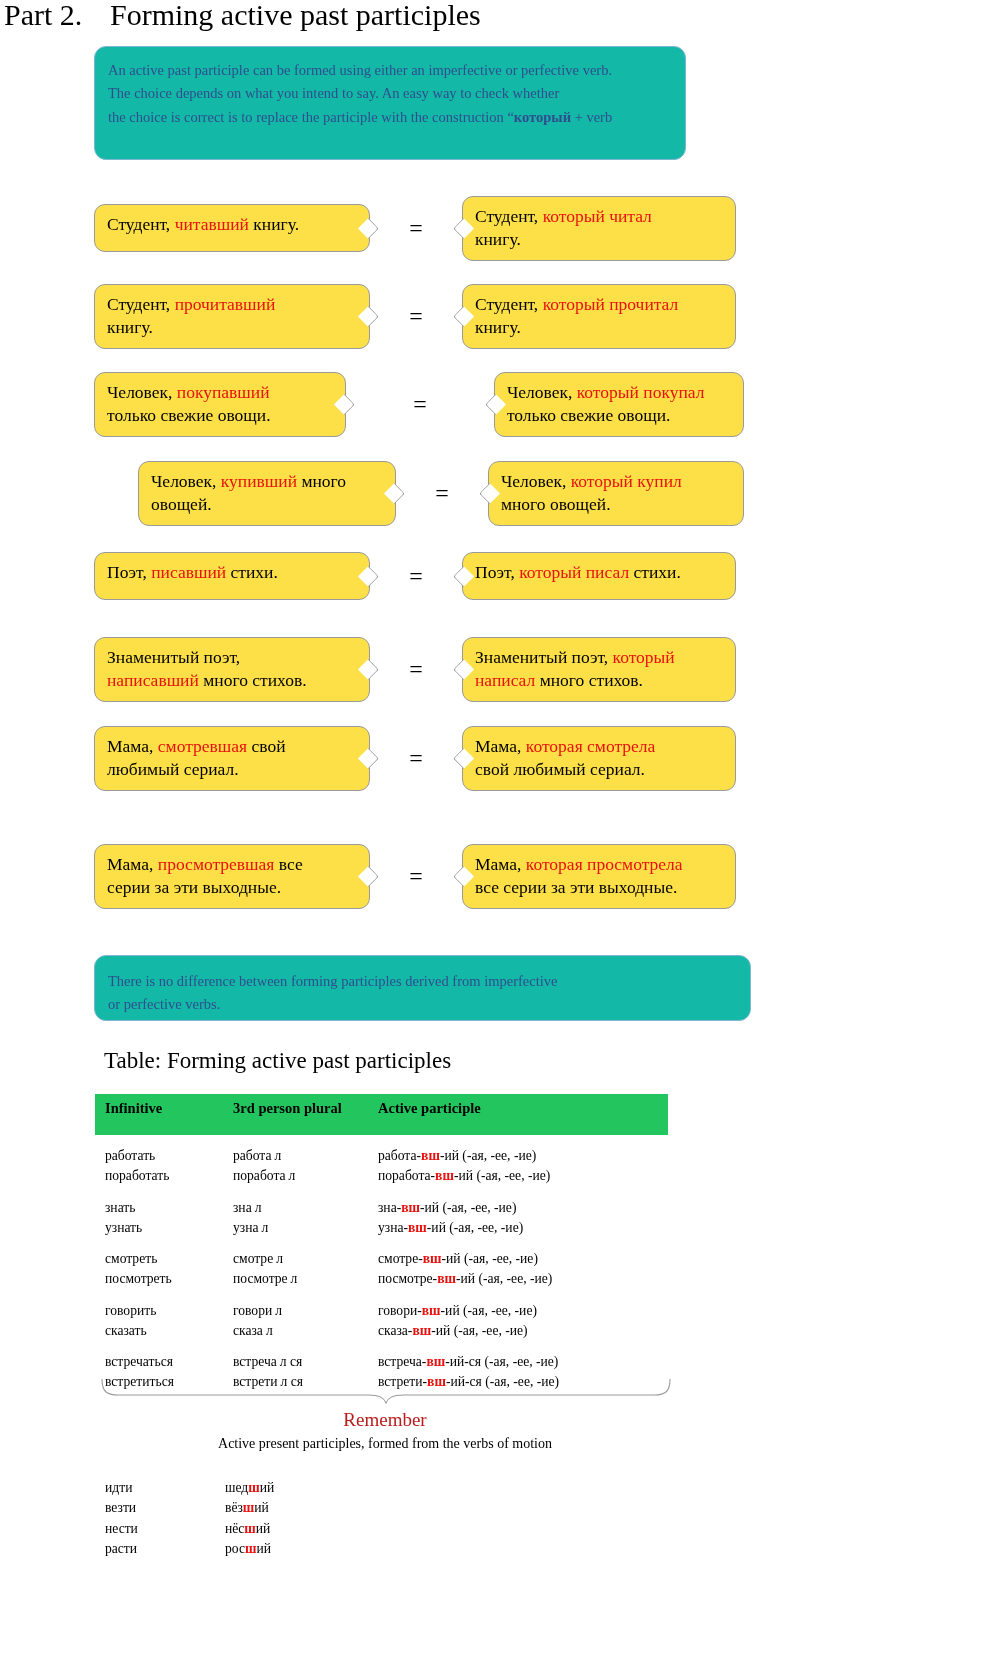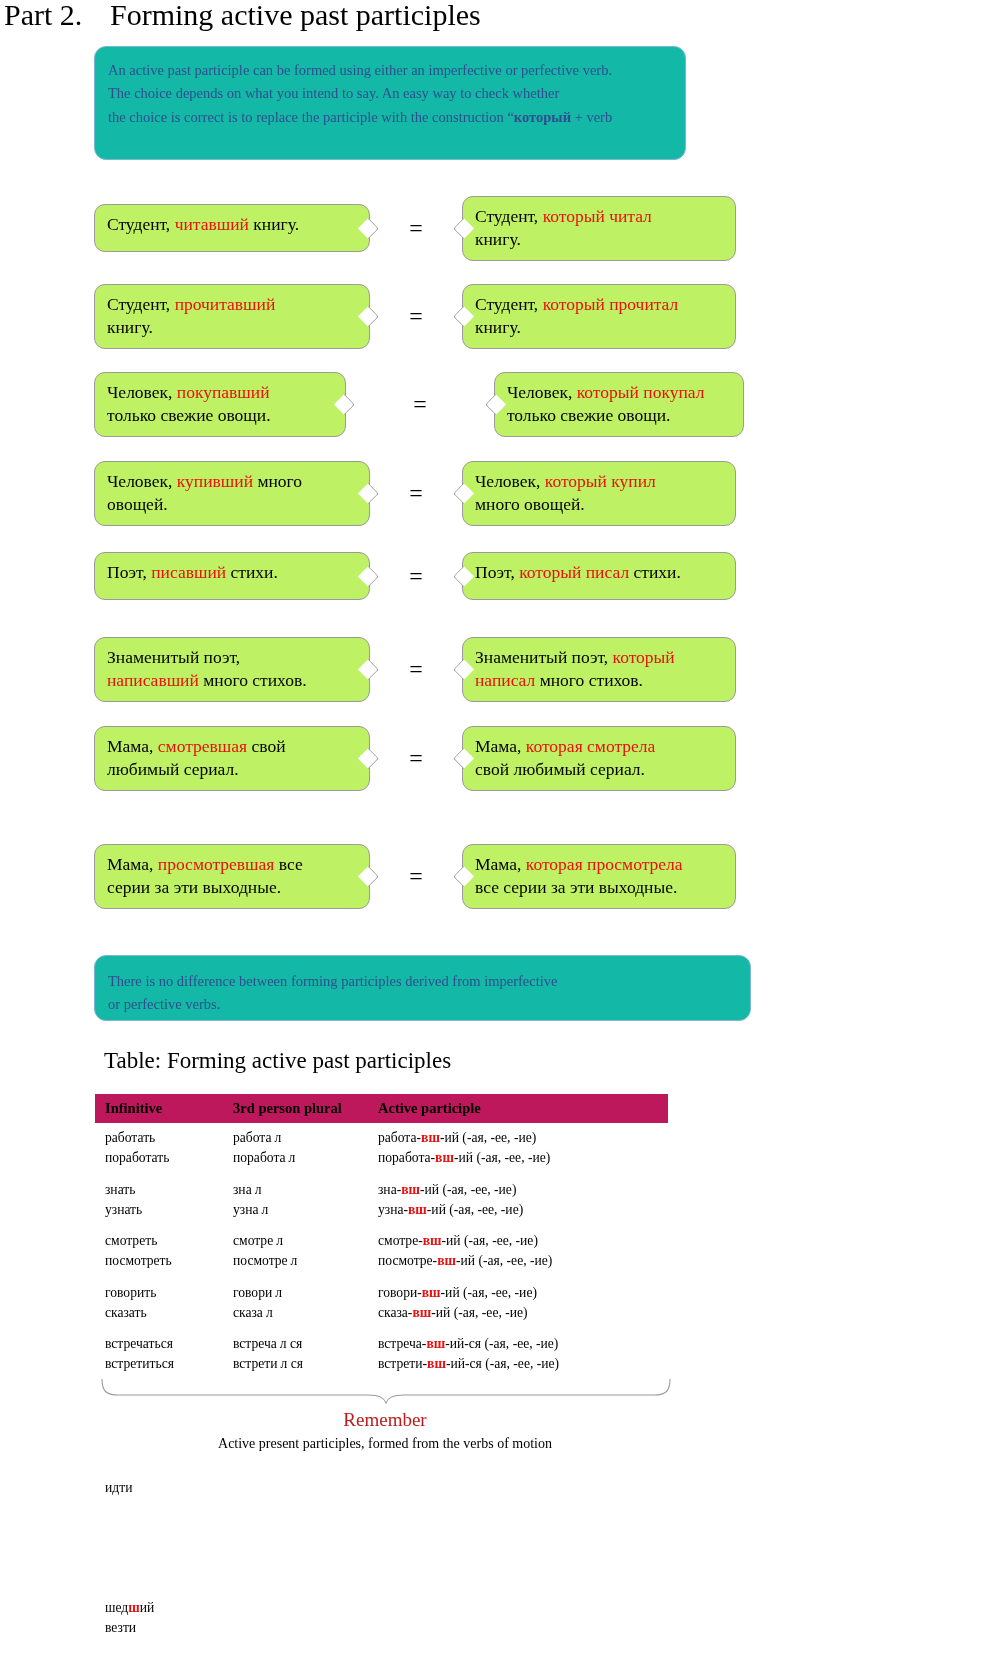--- a/index.html
+++ b/index.html
@@ -50,21 +50,21 @@
   .pair-row {
     position: absolute;
     left: 94px;
     width: 650px;
     display: flex;
     align-items: center;
   }
   .bubble {
     border: 1px solid #9a9a9a;
     border-radius: 11px;
-    background: #bef264;
+    background: #fde047;
     font-size: 17.5px;
     line-height: 1.34;
     padding: 8px 12px 8px 12px;
     position: relative;
   }
   .bubble .line { display: block; white-space: nowrap; }
   .bubble.left  { width: 276px; }
   .bubble.right { width: 274px; }
   
   .bubble.left::after {
@@ -105,30 +105,30 @@
     position: absolute;
     left: 104px; top: 1048px;
     font-size: 23px;
   }
   #verb-table {
     position: absolute;
     left: 95px; top: 1094px;
     width: 573px;
   }
   .thead {
-    background: #be185d;
+    background: #22c55e;
     display: flex;
-    padding: 6px 0 6px 10px;
+    padding: 6px 0 18px 10px;
     font-weight: bold;
     font-size: 14.5px;
   }
   .col-1 { width: 128px; flex: 0 0 128px; }
   .col-2 { width: 145px; flex: 0 0 145px; }
   .col-3 { flex: 1 1 auto; }
-  .tbody { padding-top: 5px; }
+  .tbody { padding-top: 11px; }
   .tgroup { margin-bottom: 11px; }
   .trow {
     display: flex;
     padding: 0 0 0 10px;
     font-size: 13.6px;
     line-height: 1.49;
     white-space: nowrap;
   }
 
   
@@ -153,21 +153,21 @@
     width: 770px;
     text-align: center;
     font-size: 14px;
   }
   #motion-list {
     position: absolute;
     left: 105px; top: 1478px;
     font-size: 13.6px;
     line-height: 1.49;
   }
-  #motion-list .mrow { display: flex; flex-direction: column; }
+  #motion-list .mrow { display: flex; }
   #motion-list .mcol-1 { width: 120px; flex: 0 0 120px; }
   #motion-list .mcol-2 { flex: 1 1 auto; }
   .b { font-weight: bold; }
 </style>
 </head>
 <body>
 
 <div class="page-heading">
   <span class="part-label">Part 2.</span>
   <span class="part-title">Forming active past participles</span>
@@ -206,21 +206,21 @@
         <span class="line"><span>Человек, </span><span class="hl">покупавший</span></span>
         <span class="line"><span>только свежие овощи.</span></span>
       </div>
       <div class="equals">=</div>
       <div class="bubble right" style="min-height: 62px;">
         <span class="line"><span>Человек, </span><span class="hl">который покупал</span></span>
         <span class="line"><span>только свежие овощи.</span></span>
       </div>
     </div>
     <div class="pair-row" style="top: 461px;">
-      <div class="bubble left" style="min-height: 62px;">
+      <div class="bubble left" style="min-height: 62px; margin-left: 44px;">
         <span class="line"><span>Человек, </span><span class="hl">купивший</span><span> много</span></span>
         <span class="line"><span>овощей.</span></span>
       </div>
       <div class="equals">=</div>
       <div class="bubble right" style="min-height: 62px;">
         <span class="line"><span>Человек, </span><span class="hl">который купил</span></span>
         <span class="line"><span>много овощей.</span></span>
       </div>
     </div>
     <div class="pair-row" style="top: 552px;">

